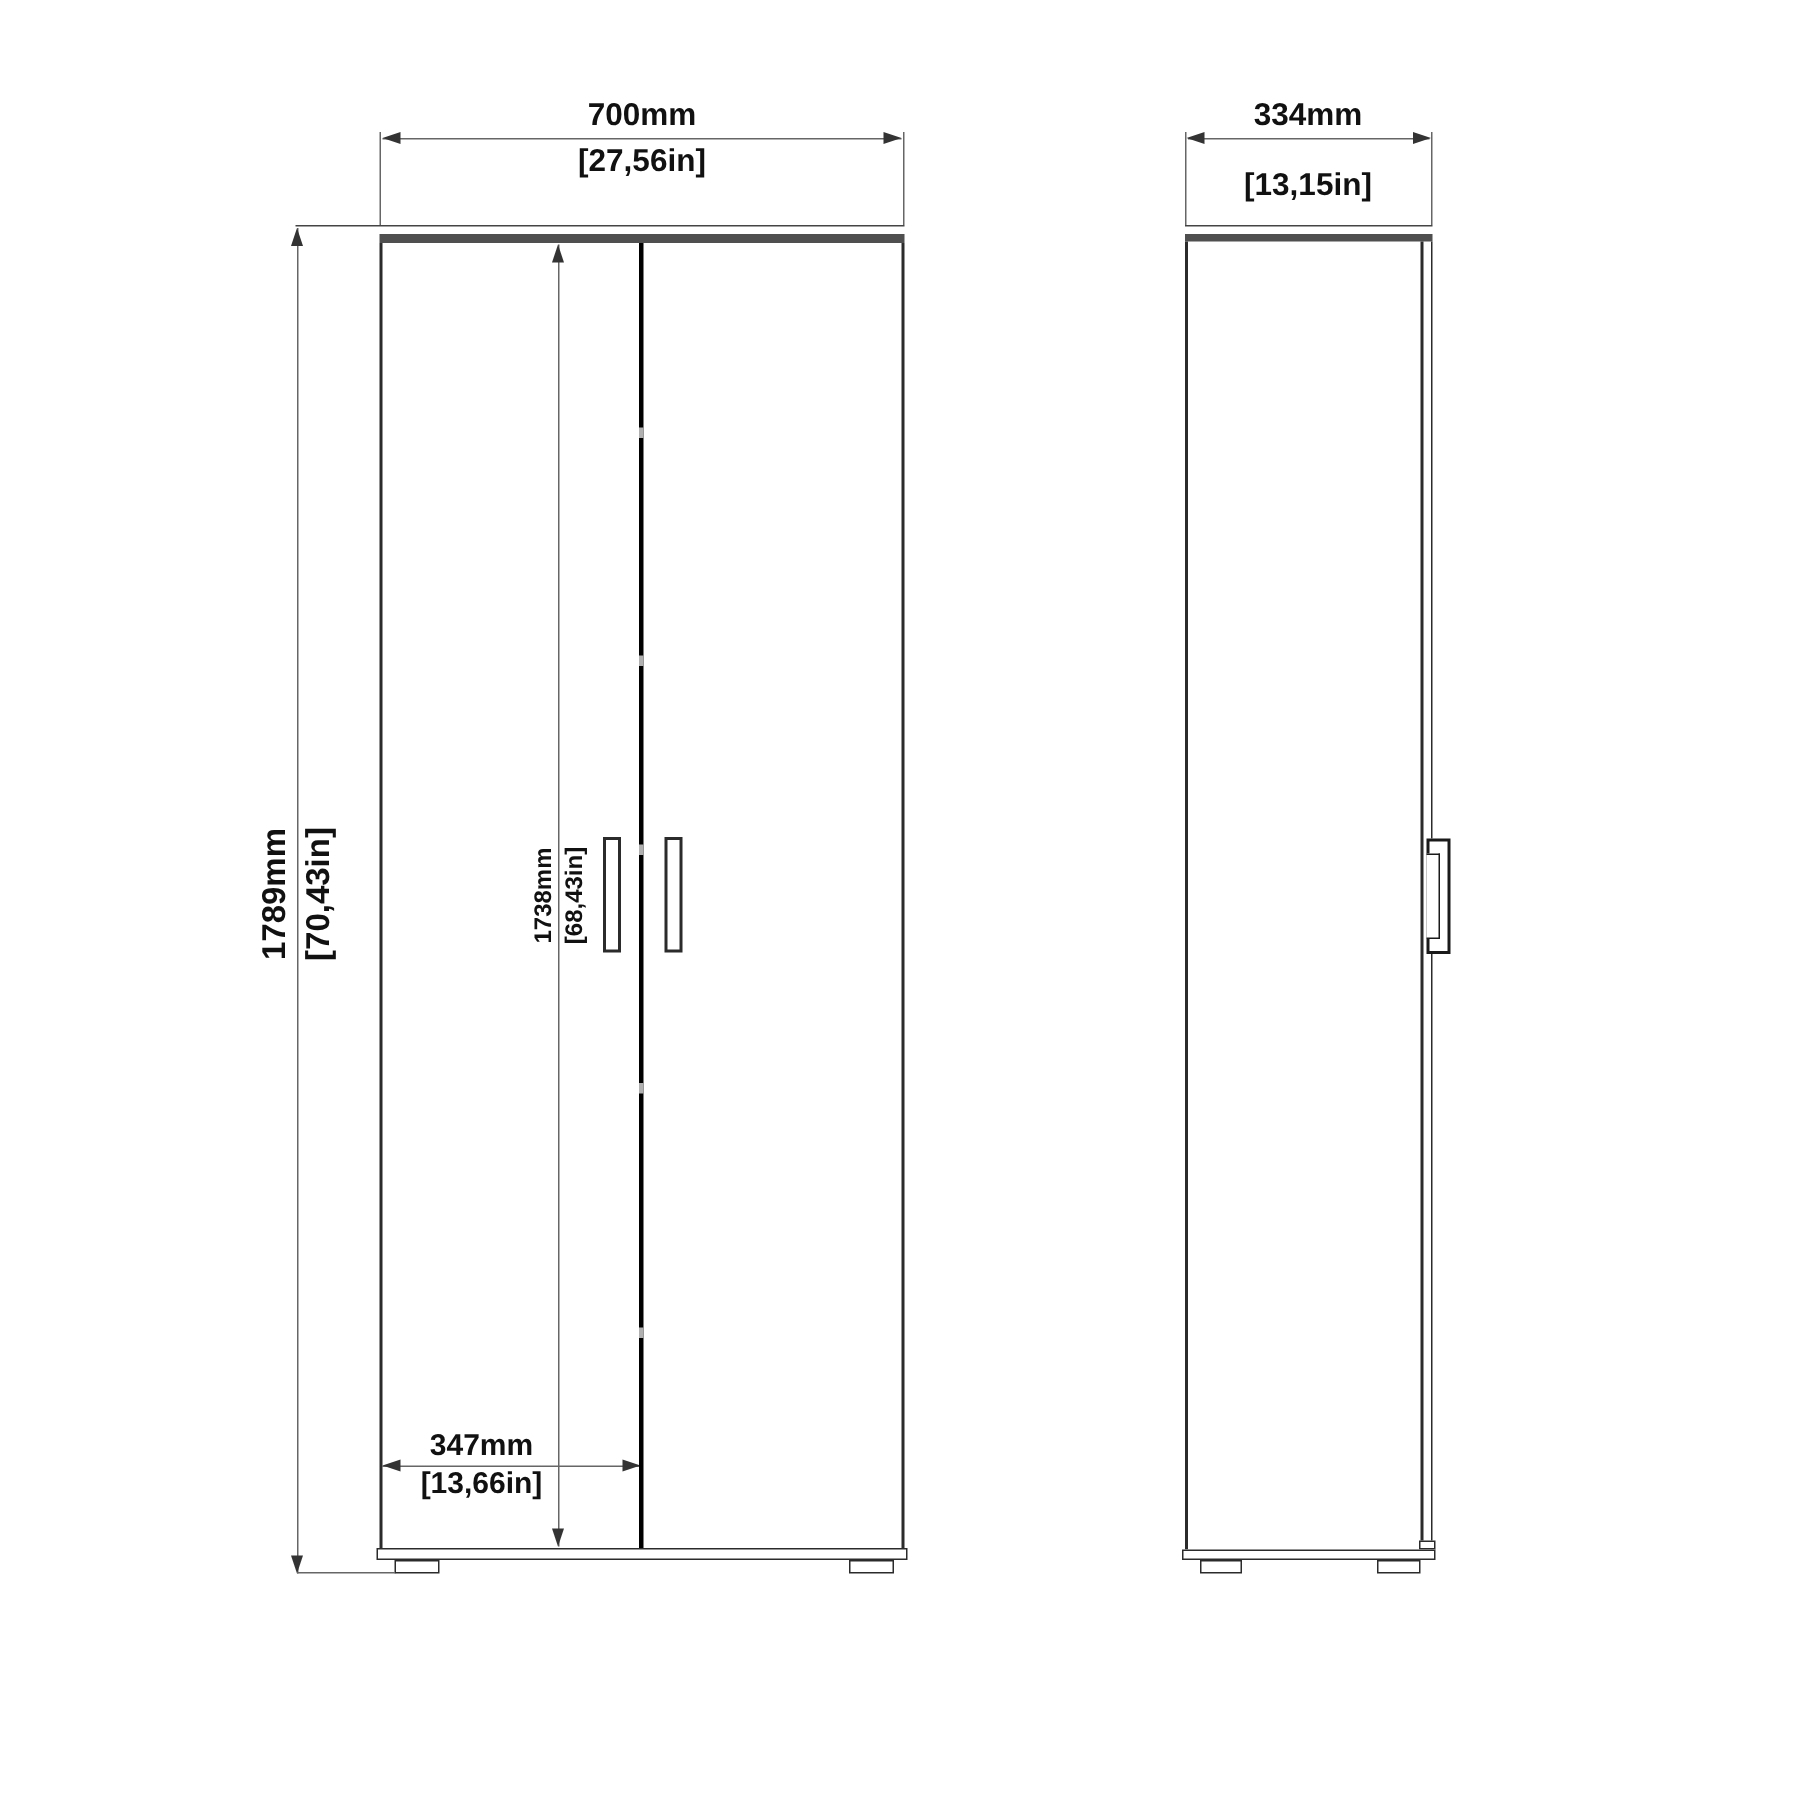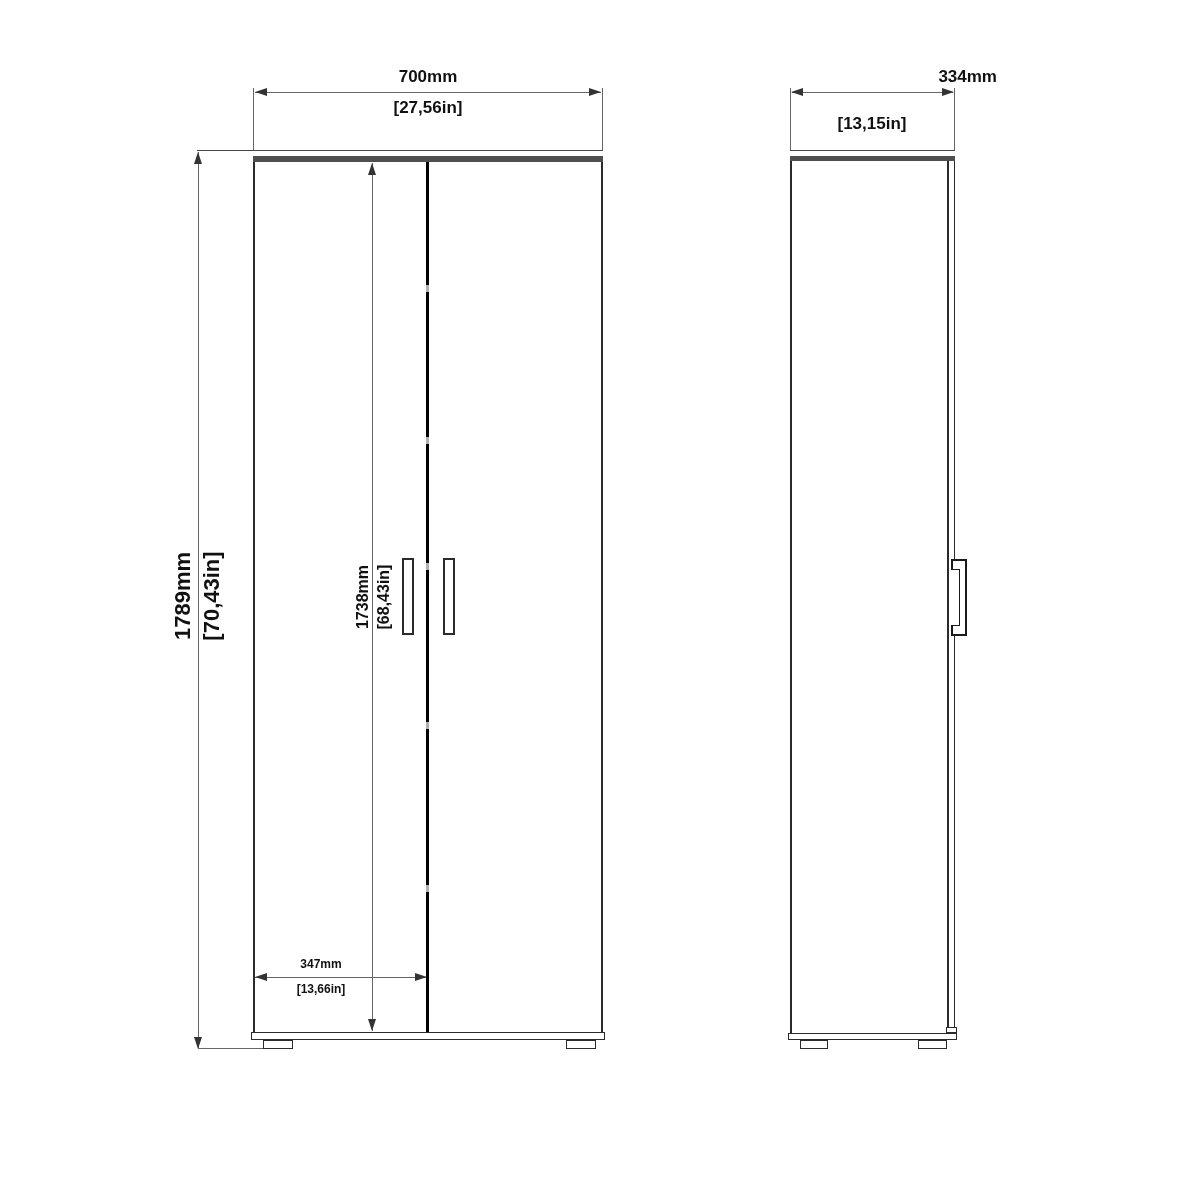--- a/index.html
+++ b/index.html
@@ -13,22 +13,22 @@
     position:relative;overflow:hidden;color:var(--text);
   }
   .abs{position:absolute;box-sizing:border-box;}
   .hline{position:absolute;background:var(--line);height:1.5px;}
   .vline{position:absolute;background:var(--line);width:1.5px;}
   .dimh{position:absolute;background:var(--dim);height:1px;}
   .dimv{position:absolute;background:var(--dim);width:1px;}
   .band{position:absolute;background:var(--band);}
   .outl{position:absolute;background:#fff;border:1.5px solid var(--line);box-sizing:border-box;}
   .dim-label{position:absolute;width:250px;text-align:center;font-weight:bold;color:var(--text);}
-  .lg{font-size:17px;line-height:26px;}
-  .sm{font-size:12px;line-height:19px;}
+  .lg{font-size:21px;line-height:26px;}
+  .sm{font-size:20px;line-height:19px;}
   .vtext{position:absolute;width:200px;text-align:center;font-weight:bold;transform:rotate(-90deg);color:var(--text);}
   .vlg{font-size:22px;line-height:24px;}
   .vsm{font-size:16px;line-height:18px;}
   .arr{position:absolute;width:0;height:0;}
   .arr-left {border-top:4px solid transparent;border-bottom:4px solid transparent;border-right:12px solid #333;}
   .arr-right{border-top:4px solid transparent;border-bottom:4px solid transparent;border-left:12px solid #333;}
   .arr-up   {border-left:4px solid transparent;border-right:4px solid transparent;border-bottom:12px solid #333;}
   .arr-down {border-left:4px solid transparent;border-right:4px solid transparent;border-top:12px solid #333;}
   .hinge{position:absolute;left:426px;width:3px;height:7px;background:var(--mark);}
 </style>
@@ -77,21 +77,21 @@
     <div class="hinge" style="top:885px;"></div>
     <div class="outl" style="left:402px;top:558px;width:12px;height:77px;border-width:2px;"></div>
     <div class="outl" style="left:443px;top:558px;width:12px;height:77px;border-width:2px;"></div>
     <div class="outl" style="left:251px;top:1032px;width:354px;height:8px;"></div>
     <div class="outl" style="left:263px;top:1040px;width:30px;height:9px;"></div>
     <div class="outl" style="left:566px;top:1040px;width:30px;height:9px;"></div>
   </div>
 
   <div>
 
-    <div class="dim-label lg" style="left:747px;top:64px;text-align:right;">334mm</div>
+    <div class="dim-label lg" style="left:747px;top:64px;">334mm</div>
     <div class="dim-label lg" style="left:747px;top:111px;">[13,15in]</div>
     <div class="dimh" style="left:792px;top:92px;width:161px;"></div>
     <div class="arr arr-left" style="left:791px;top:88px;"></div>
     <div class="arr arr-right" style="left:942px;top:88px;"></div>
     <div class="dimv" style="left:790px;top:88px;height:62px;"></div>
     <div class="dimv" style="left:954px;top:88px;height:62px;"></div>
 
     <div class="hline" style="left:790px;top:150px;width:165px;background:#444;height:1px;"></div>
     <div class="band" style="left:790px;top:156px;width:165px;height:5px;"></div>
     <div class="abs" style="left:790px;top:161px;width:165px;height:872px;border-left:2px solid var(--line);border-right:1.5px solid var(--line);"></div>

